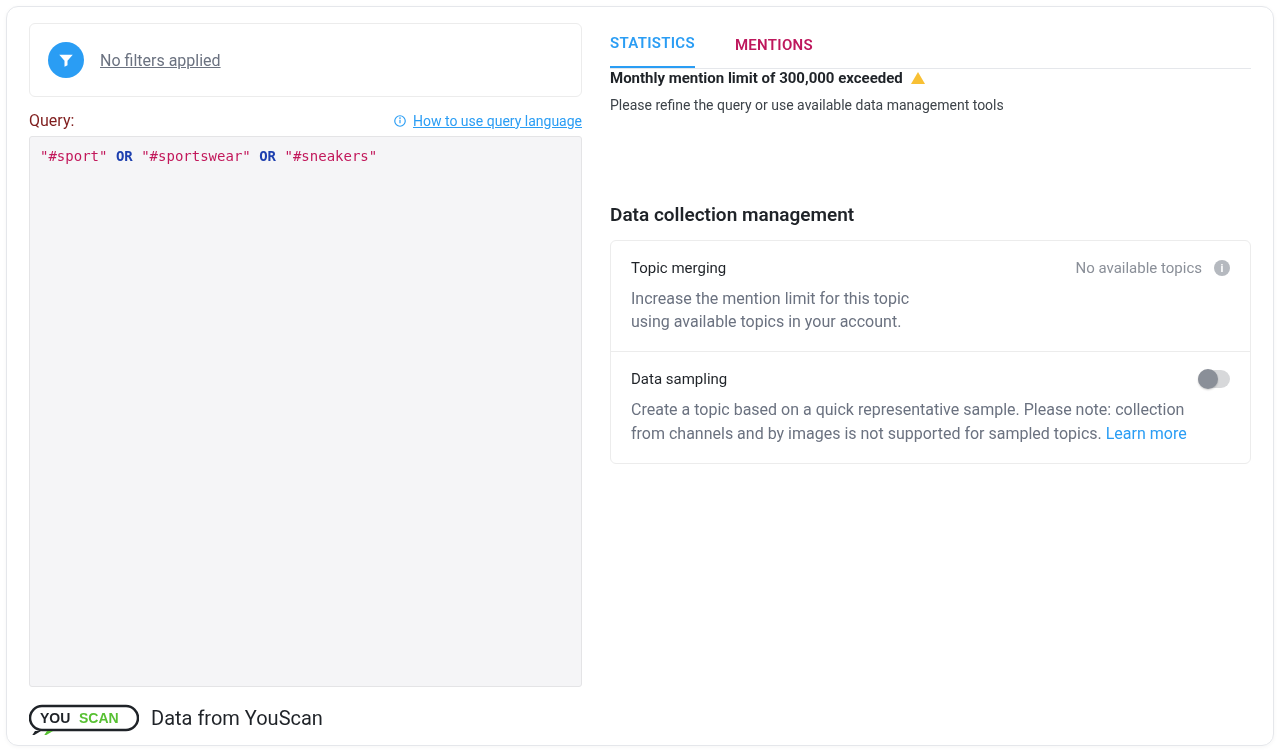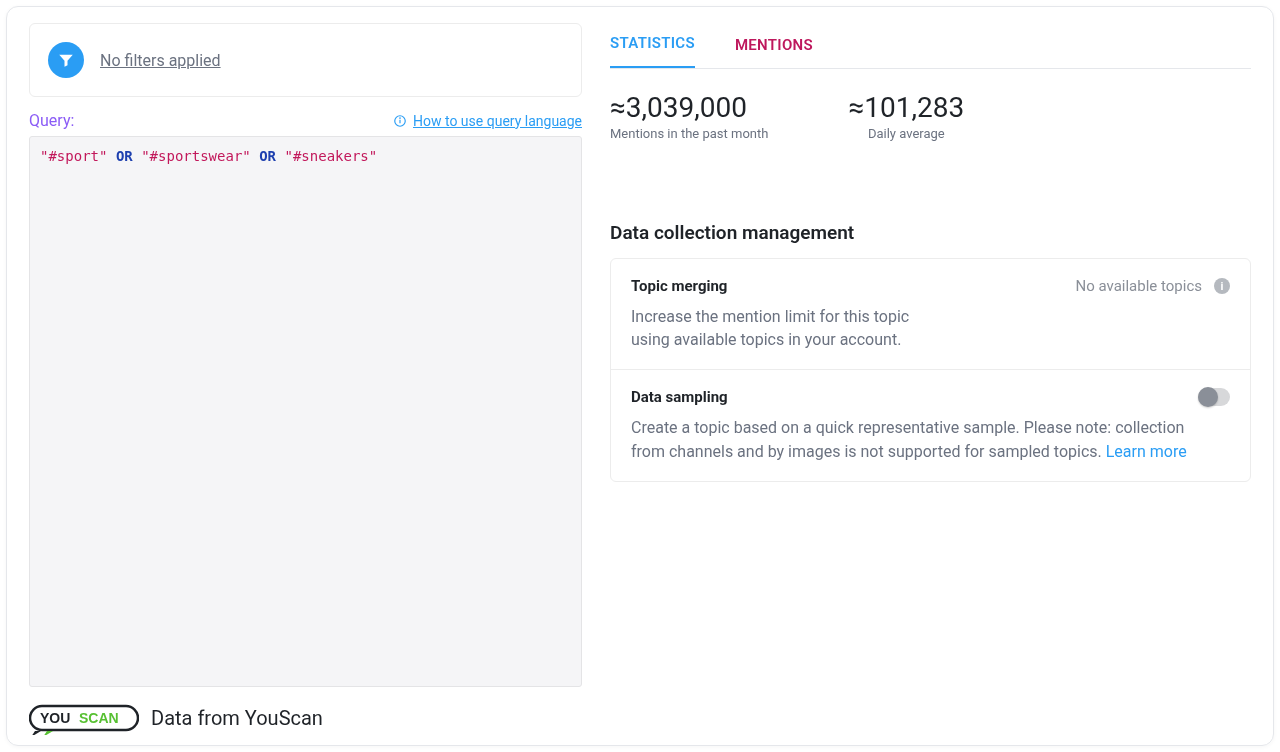--- a/index.html
+++ b/index.html
@@ -47,21 +47,21 @@
     display: flex; align-items: center; justify-content: center;
   }
   .filter-icon svg { width: 18px; height: 18px; fill: #fff; }
   .filters-text { color: #6b7280; font-size: 16px; text-decoration: underline; }
   .query-header {
     display: flex;
     justify-content: space-between;
     align-items: center;
     margin-bottom: 6px;
   }
-  .query-label { font-size: 16px; color: #8b5cf6; }
+  .query-label { font-size: 16px; color: #7f1d1d; }
   .query-help { color: #2a9df4; font-size: 14px; display: flex; align-items: center; gap: 6px; }
   .query-help svg { width: 14px; height: 14px; stroke: #2a9df4; fill: none; stroke-width: 2; }
   .query-box {
     flex: 1;
     background: #f5f5f7;
     border: 1px solid #e4e4e6;
     border-radius: 3px;
     padding: 10px 10px;
     font-family: ui-monospace, SFMono-Regular, Menlo, Monaco, Consolas, monospace;
     font-size: 14px;
@@ -110,21 +110,21 @@
     border: 1px solid #ececec;
     border-radius: 6px;
     overflow: hidden;
   }
   .card-row {
     padding: 18px 20px 18px 20px;
     border-bottom: 1px solid #ececec;
   }
   .card-row:last-child { border-bottom: none; }
   .row-head { display: flex; justify-content: space-between; align-items: center; }
-  .row-title { font-weight: 700; font-size: 15px; }
+  .row-title { font-weight: 400; font-size: 15px; }
   .row-right { display: flex; align-items: center; gap: 12px; color: #8a8f98; font-size: 15px; }
   .info-icon {
     width: 16px; height: 16px; border-radius: 50%; background: #b5b9bf;
     display: inline-flex; align-items: center; justify-content: center;
     color: #fff; font-size: 11px; font-weight: 700;
   }
   .row-desc { color: #6b7280; font-size: 16px; line-height: 1.45; margin-top: 10px; max-width: 560px; }
   .row-desc a { color: #2a9df4; text-decoration: none; }
   .toggle {
     width: 32px; height: 18px; border-radius: 9px; background: #d7d8da; position: relative;
@@ -184,31 +184,28 @@
         <span class="tok-str">"#sneakers"</span>
       </div>
     </div>
 
     <div class="right-col">
       <div class="tabs">
         <div class="tab active">STATISTICS</div>
         <div class="tab">MENTIONS</div>
       </div>
 
-      <div class="stats-row">
-        <div class="stat-block">
-          <div class="stat-value">≈3,039,000</div>
-          <div class="stat-label">Mentions in the past month</div>
-        </div>
-        <div class="stat-block center">
-          <div class="stat-value">≈101,283</div>
-          <div class="stat-label">Daily average</div>
-        </div>
-      </div>
-
+
+      <div class="warning-block">
+        <div class="warning-title">
+          <span>Monthly mention limit of 300,000 exceeded</span>
+          <span class="warn-icon"></span>
+        </div>
+        <div class="warning-sub">Please refine the query or use available data management tools</div>
+      </div>
 
       <div class="section-title">Data collection management</div>
 
       <div class="management-card">
         <div class="card-row">
           <div class="row-head">
             <span class="row-title">Topic merging</span>
             <span class="row-right">
               <span>No available topics</span>
               <span class="info-icon">i</span>

